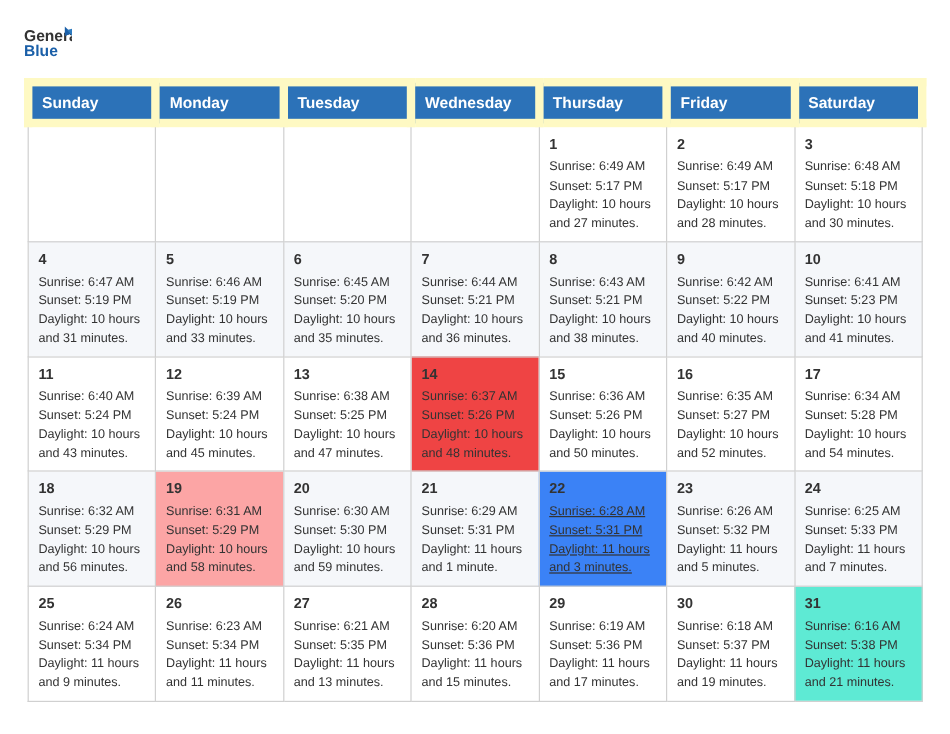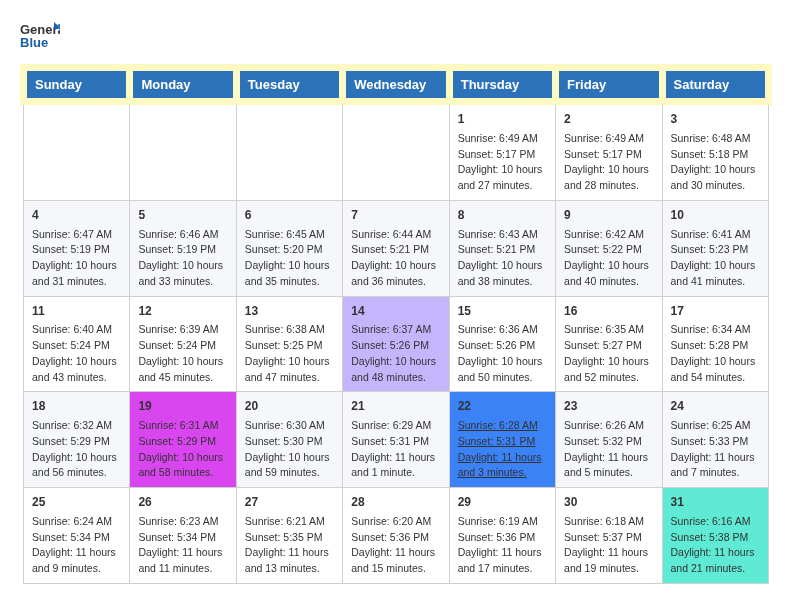--- a/index.html
+++ b/index.html
@@ -217,21 +217,21 @@
 Daylight: 10 hours
 and 45 minutes.</div>
         </td>
         <td style="background: rgb(255, 255, 255);">
           <div class="date-num">13</div>
           <div class="cell-content" style="white-space: pre-line;">Sunrise: 6:38 AM
 Sunset: 5:25 PM
 Daylight: 10 hours
 and 47 minutes.</div>
         </td>
-        <td style="background: #c4b5fd;">
+        <td style="background: #ef4444;">
           <div class="date-num">14</div>
           <div class="cell-content" style="white-space: pre-line;">Sunrise: 6:37 AM
 Sunset: 5:26 PM
 Daylight: 10 hours
 and 48 minutes.</div>
         </td>
         <td style="background: rgb(255, 255, 255);">
           <div class="date-num">15</div>
           <div class="cell-content" style="white-space: pre-line;">Sunrise: 6:36 AM
 Sunset: 5:26 PM
@@ -254,21 +254,21 @@
         </td>
       </tr>
       <tr class="week-row">
         <td style="background: rgb(245, 247, 250);">
           <div class="date-num">18</div>
           <div class="cell-content" style="white-space: pre-line;">Sunrise: 6:32 AM
 Sunset: 5:29 PM
 Daylight: 10 hours
 and 56 minutes.</div>
         </td>
-        <td style="background: #d946ef;">
+        <td style="background: #fca5a5;">
           <div class="date-num">19</div>
           <div class="cell-content" style="white-space: pre-line;">Sunrise: 6:31 AM
 Sunset: 5:29 PM
 Daylight: 10 hours
 and 58 minutes.</div>
         </td>
         <td style="background: rgb(245, 247, 250);">
           <div class="date-num">20</div>
           <div class="cell-content" style="white-space: pre-line;">Sunrise: 6:30 AM
 Sunset: 5:30 PM

